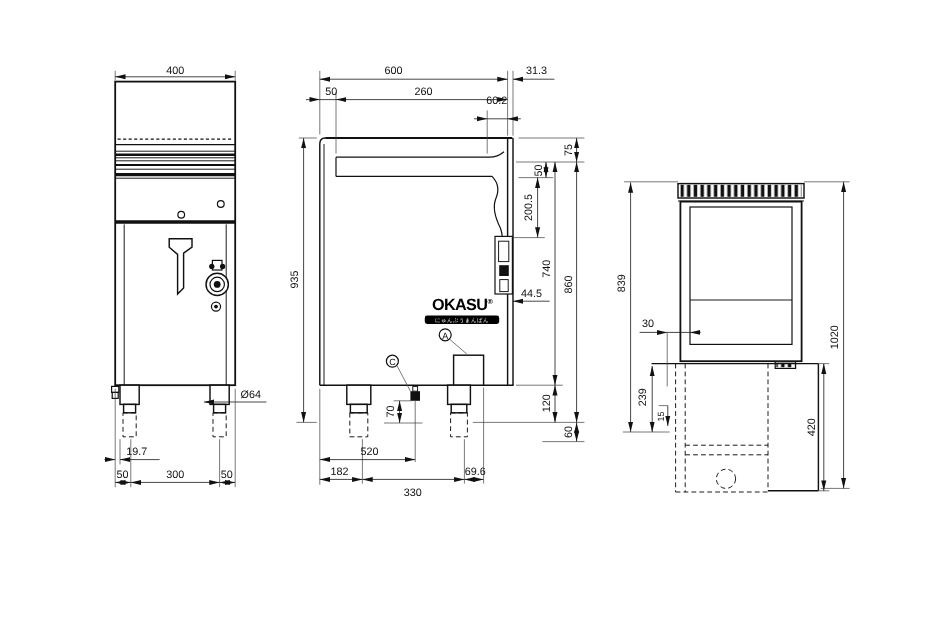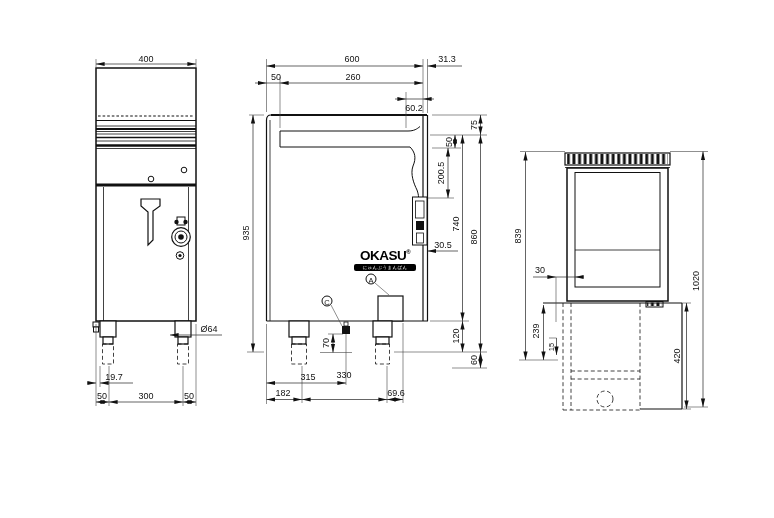--- a/index.html
+++ b/index.html
@@ -267,38 +267,38 @@
     </g>
   </svg>
 
   <div class="lbl" style="left:146px;top:59px">400</div>
   <div class="lbl" style="left:209px;top:329px">Ø64</div>
   <div class="lbl" style="left:114px;top:377px">19.7</div>
   <div class="lbl" style="left:102px;top:396px">50</div>
   <div class="lbl" style="left:146px;top:396px">300</div>
   <div class="lbl" style="left:189px;top:396px">50</div>
 
-  <div class="lbl" style="left:352px;top:59px">600</div>
+  <div class="lbl" style="left:328px;top:59px">600</div>
   <div class="lbl" style="left:447px;top:59px">31.3</div>
   <div class="lbl" style="left:276px;top:77px">50</div>
   <div class="lbl" style="left:353px;top:77px">260</div>
-  <div class="lbl" style="left:414px;top:108px">60.2</div>
+  <div class="lbl" style="left:414px;top:84px">60.2</div>
   <div class="lbl rot" style="left:474px;top:125px">75</div>
   <div class="lbl rot" style="left:449px;top:142px">50</div>
   <div class="lbl rot" style="left:441px;top:173px">200.5</div>
   <div class="lbl rot" style="left:456px;top:224px">740</div>
   <div class="lbl rot" style="left:474px;top:237px">860</div>
   <div class="lbl rot" style="left:246px;top:233px">935</div>
-  <div class="lbl" style="left:443px;top:245px">30.5</div>
+  <div class="lbl" style="left:443px;top:245px">44.5</div>
   <div class="lbl rot" style="left:326px;top:343px">70</div>
   <div class="lbl rot" style="left:456px;top:336px">120</div>
   <div class="lbl rot" style="left:474px;top:360px">60</div>
-  <div class="lbl" style="left:308px;top:377px">315</div>
+  <div class="lbl" style="left:308px;top:377px">520</div>
   <div class="lbl" style="left:283px;top:393px">182</div>
-  <div class="lbl" style="left:344px;top:375px">330</div>
+  <div class="lbl" style="left:344px;top:411px">330</div>
   <div class="lbl" style="left:396px;top:393px">69.6</div>
   <div class="callout" style="left:371px;top:279px">A</div>
   <div class="callout" style="left:327px;top:301px">C</div>
 
   <div class="lbl" style="left:540px;top:270px">30</div>
   <div class="lbl rot" style="left:518px;top:236px">839</div>
   <div class="lbl rot" style="left:536px;top:331px">239</div>
   <div class="lbl rot" style="left:551px;top:347px;font-size:7.5px">15</div>
   <div class="lbl rot" style="left:677px;top:356px">420</div>
   <div class="lbl rot" style="left:696px;top:281px">1020</div>

